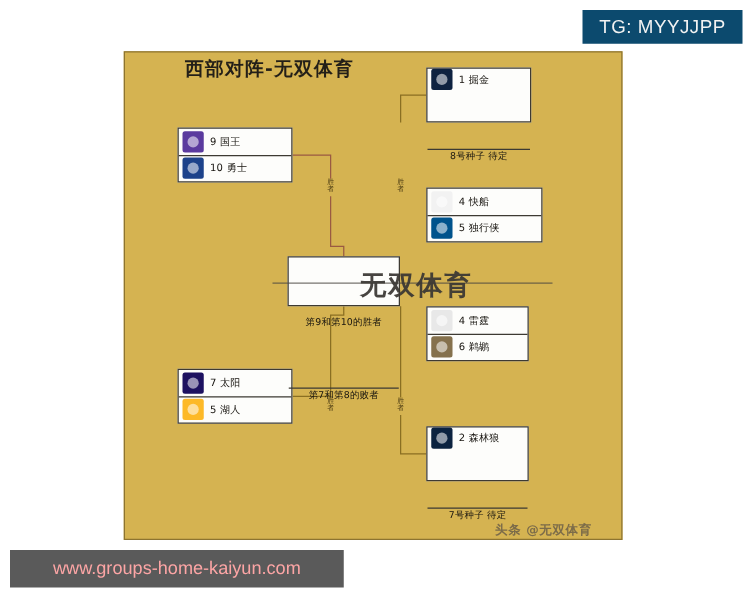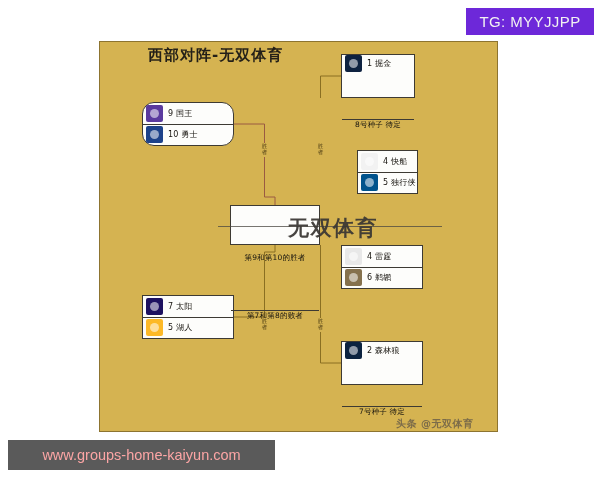--- a/index.html
+++ b/index.html
@@ -15,21 +15,21 @@
     font-family: "DejaVu Sans", "Liberation Sans", sans-serif;
   }
 
   
   #tg-badge {
     position: absolute;
     top: 8px;
     left: 466px;
     width: 128px;
     height: 27px;
-    background: #6d28d9;
+    background: #0c4a6e;
     color: #f2f2f2;
     font-size: 15px;
     letter-spacing: 0.4px;
     display: flex;
     align-items: center;
     justify-content: center;
     font-family: "Liberation Sans", sans-serif;
   }
 
   
@@ -121,25 +121,25 @@
   .mrow.plain {
     justify-content: center;
     padding-left: 0;
     margin-top: 47px;
   }
   .mrow.plain .tname {
     font-size: 7.5px;
   }
 
   
-  #m-kings-warriors { left: 42px;  top: 60px;  width: 92px; height: 44px; border-radius: 12px; }
+  #m-kings-warriors { left: 42px;  top: 60px;  width: 92px; height: 44px; }
   #m-suns-lakers    { left: 42px;  top: 253px; width: 92px; height: 44px; }
   #m-playin         { left: 130px; top: 163px; width: 90px; height: 40px; text-align: center; }
-  #m-nuggets        { left: 241px; top: 12px;  width: 74px; height: 44px; }
-  #m-clippers-mavs  { left: 257px; top: 108px; width: 61px; height: 44px; }
+  #m-nuggets        { left: 241px; top: 12px;  width: 84px; height: 44px; }
+  #m-clippers-mavs  { left: 241px; top: 108px; width: 93px; height: 44px; }
   #m-thunder-pels   { left: 241px; top: 203px; width: 82px; height: 44px; }
   #m-wolves         { left: 241px; top: 299px; width: 82px; height: 44px; }
 
   
   #connectors {
     position: absolute;
     left: 0; top: 0;
     width: 399px;
     height: 391px;
     z-index: 2;

